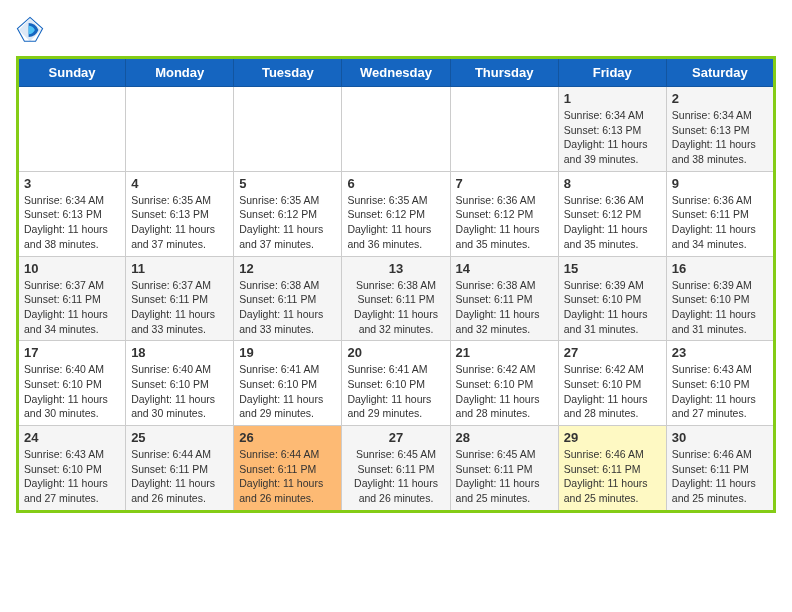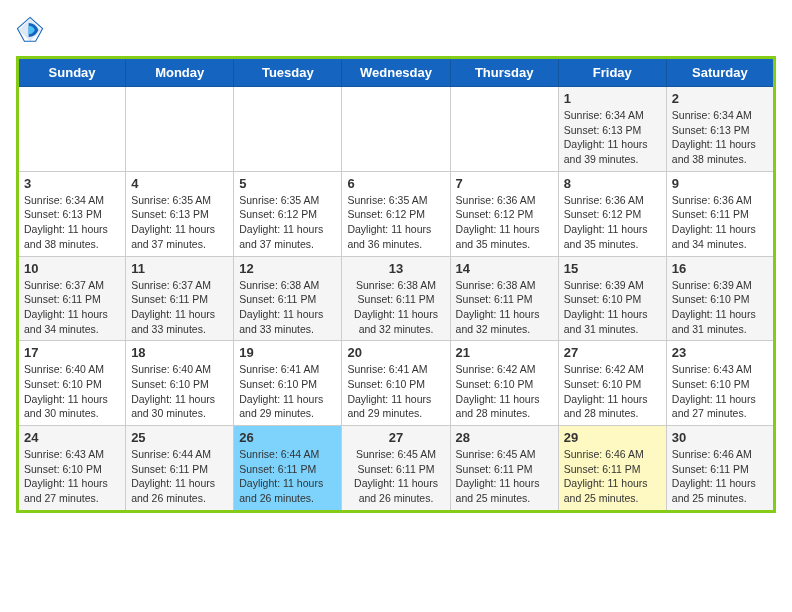--- a/index.html
+++ b/index.html
@@ -284,21 +284,21 @@
           <div class="day-info" style="white-space: pre-line;">Sunrise: 6:43 AM
 Sunset: 6:10 PM
 Daylight: 11 hours and 27 minutes.</div>
         </td>
         <td style="background: rgb(245, 245, 245);">
           <span class="day-number">25</span>
           <div class="day-info" style="white-space: pre-line;">Sunrise: 6:44 AM
 Sunset: 6:11 PM
 Daylight: 11 hours and 26 minutes.</div>
         </td>
-        <td style="background: #7dd3fc;">
+        <td style="background: #fdba74;">
           <span class="day-number">26</span>
           <div class="day-info" style="white-space: pre-line;">Sunrise: 6:44 AM
 Sunset: 6:11 PM
 Daylight: 11 hours and 26 minutes.</div>
         </td>
         <td style="background: rgb(245, 245, 245); text-align: center;">
           <span class="day-number">27</span>
           <div class="day-info" style="white-space: pre-line;">Sunrise: 6:45 AM
 Sunset: 6:11 PM
 Daylight: 11 hours and 26 minutes.</div>

